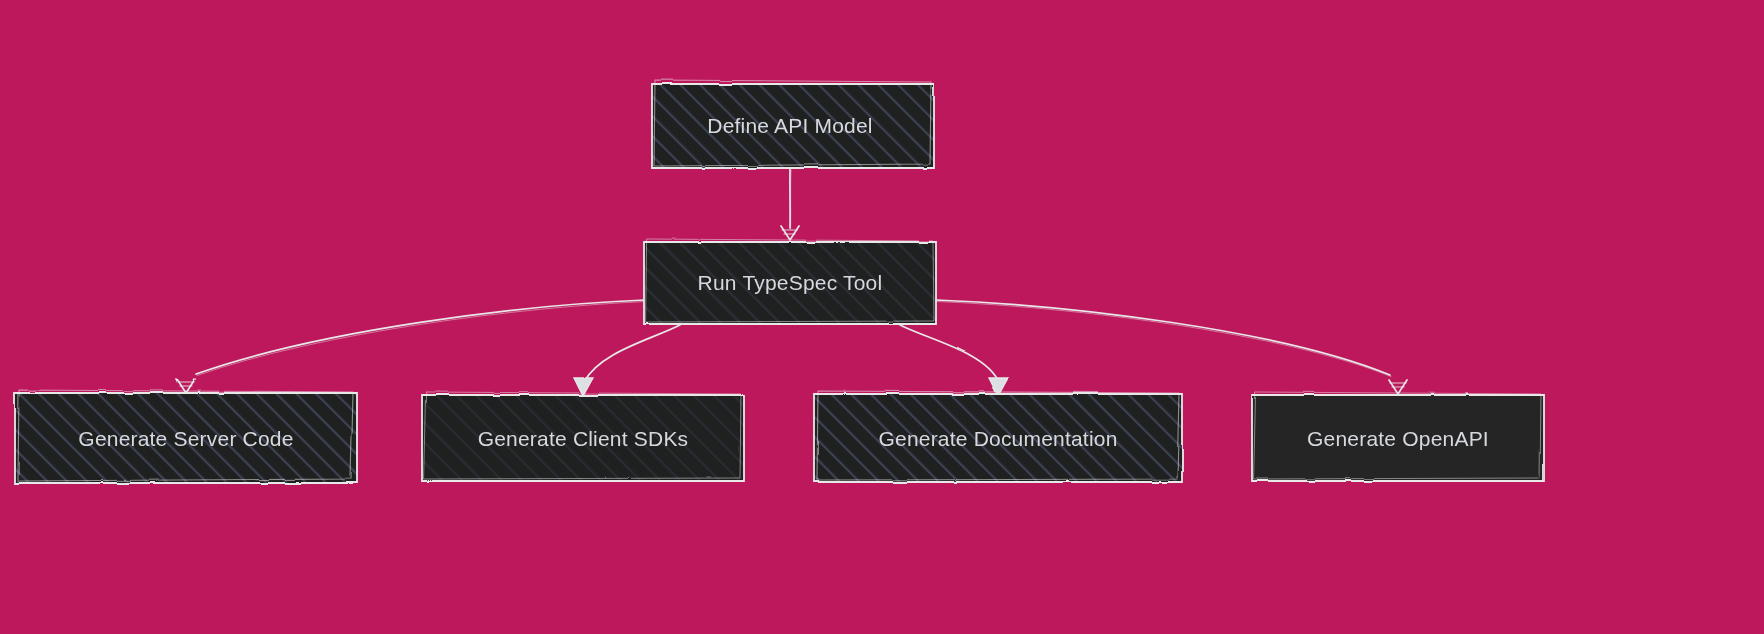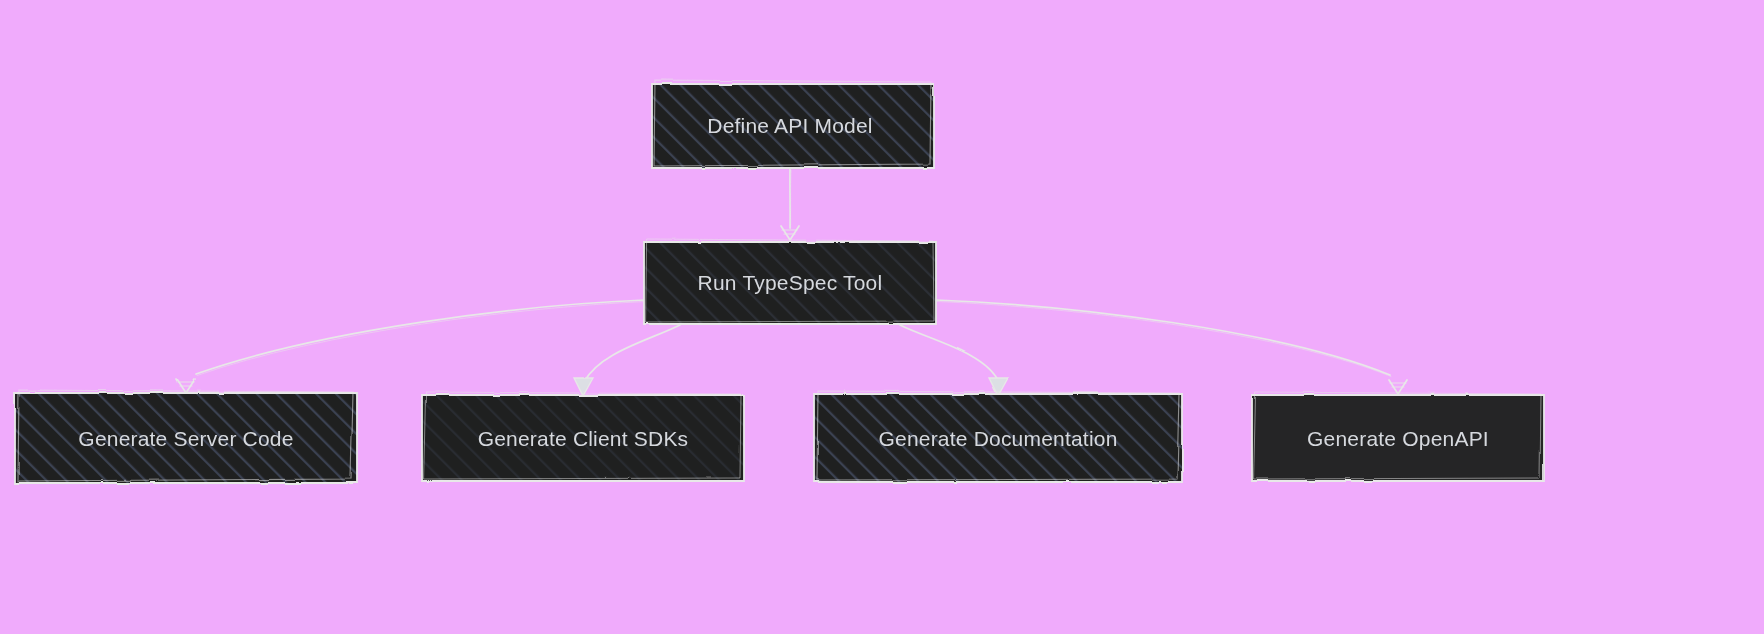--- a/index.html
+++ b/index.html
@@ -10,21 +10,21 @@
   body {
     width: 1764px;
     height: 634px;
     overflow: hidden;
     font-family: "Liberation Sans", sans-serif;
   }
   #stage {
     position: relative;
     width: 1764px;
     height: 634px;
-    background: #f0abfc;
+    background: #be185d;
   }
   #diagram-svg {
     position: absolute;
     left: 0;
     top: 0;
     width: 1764px;
     height: 634px;
     display: block;
   }
   .node-label {

